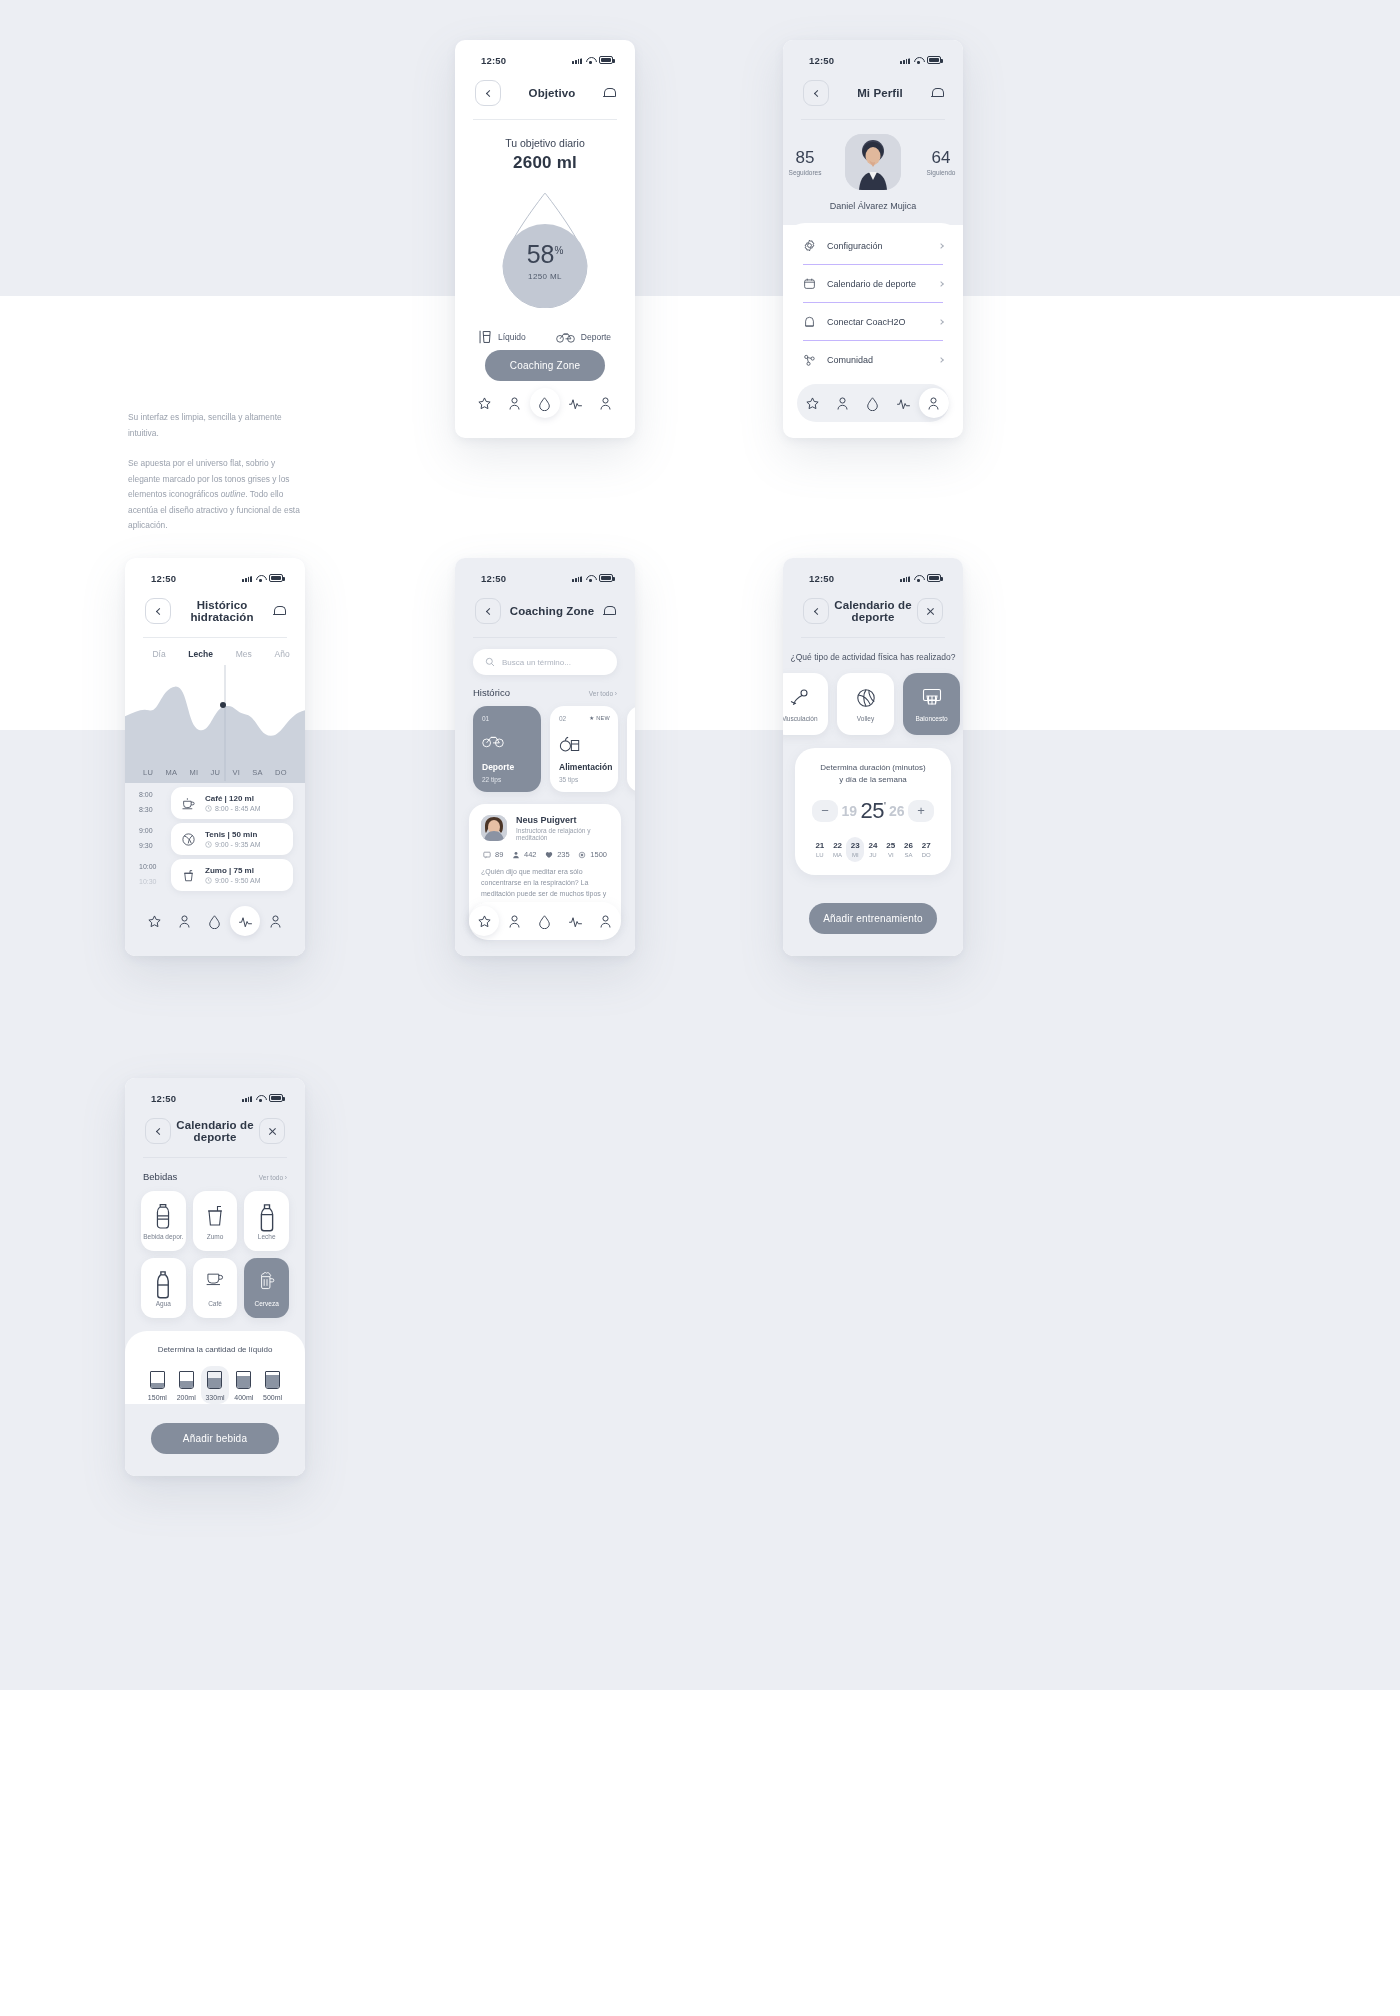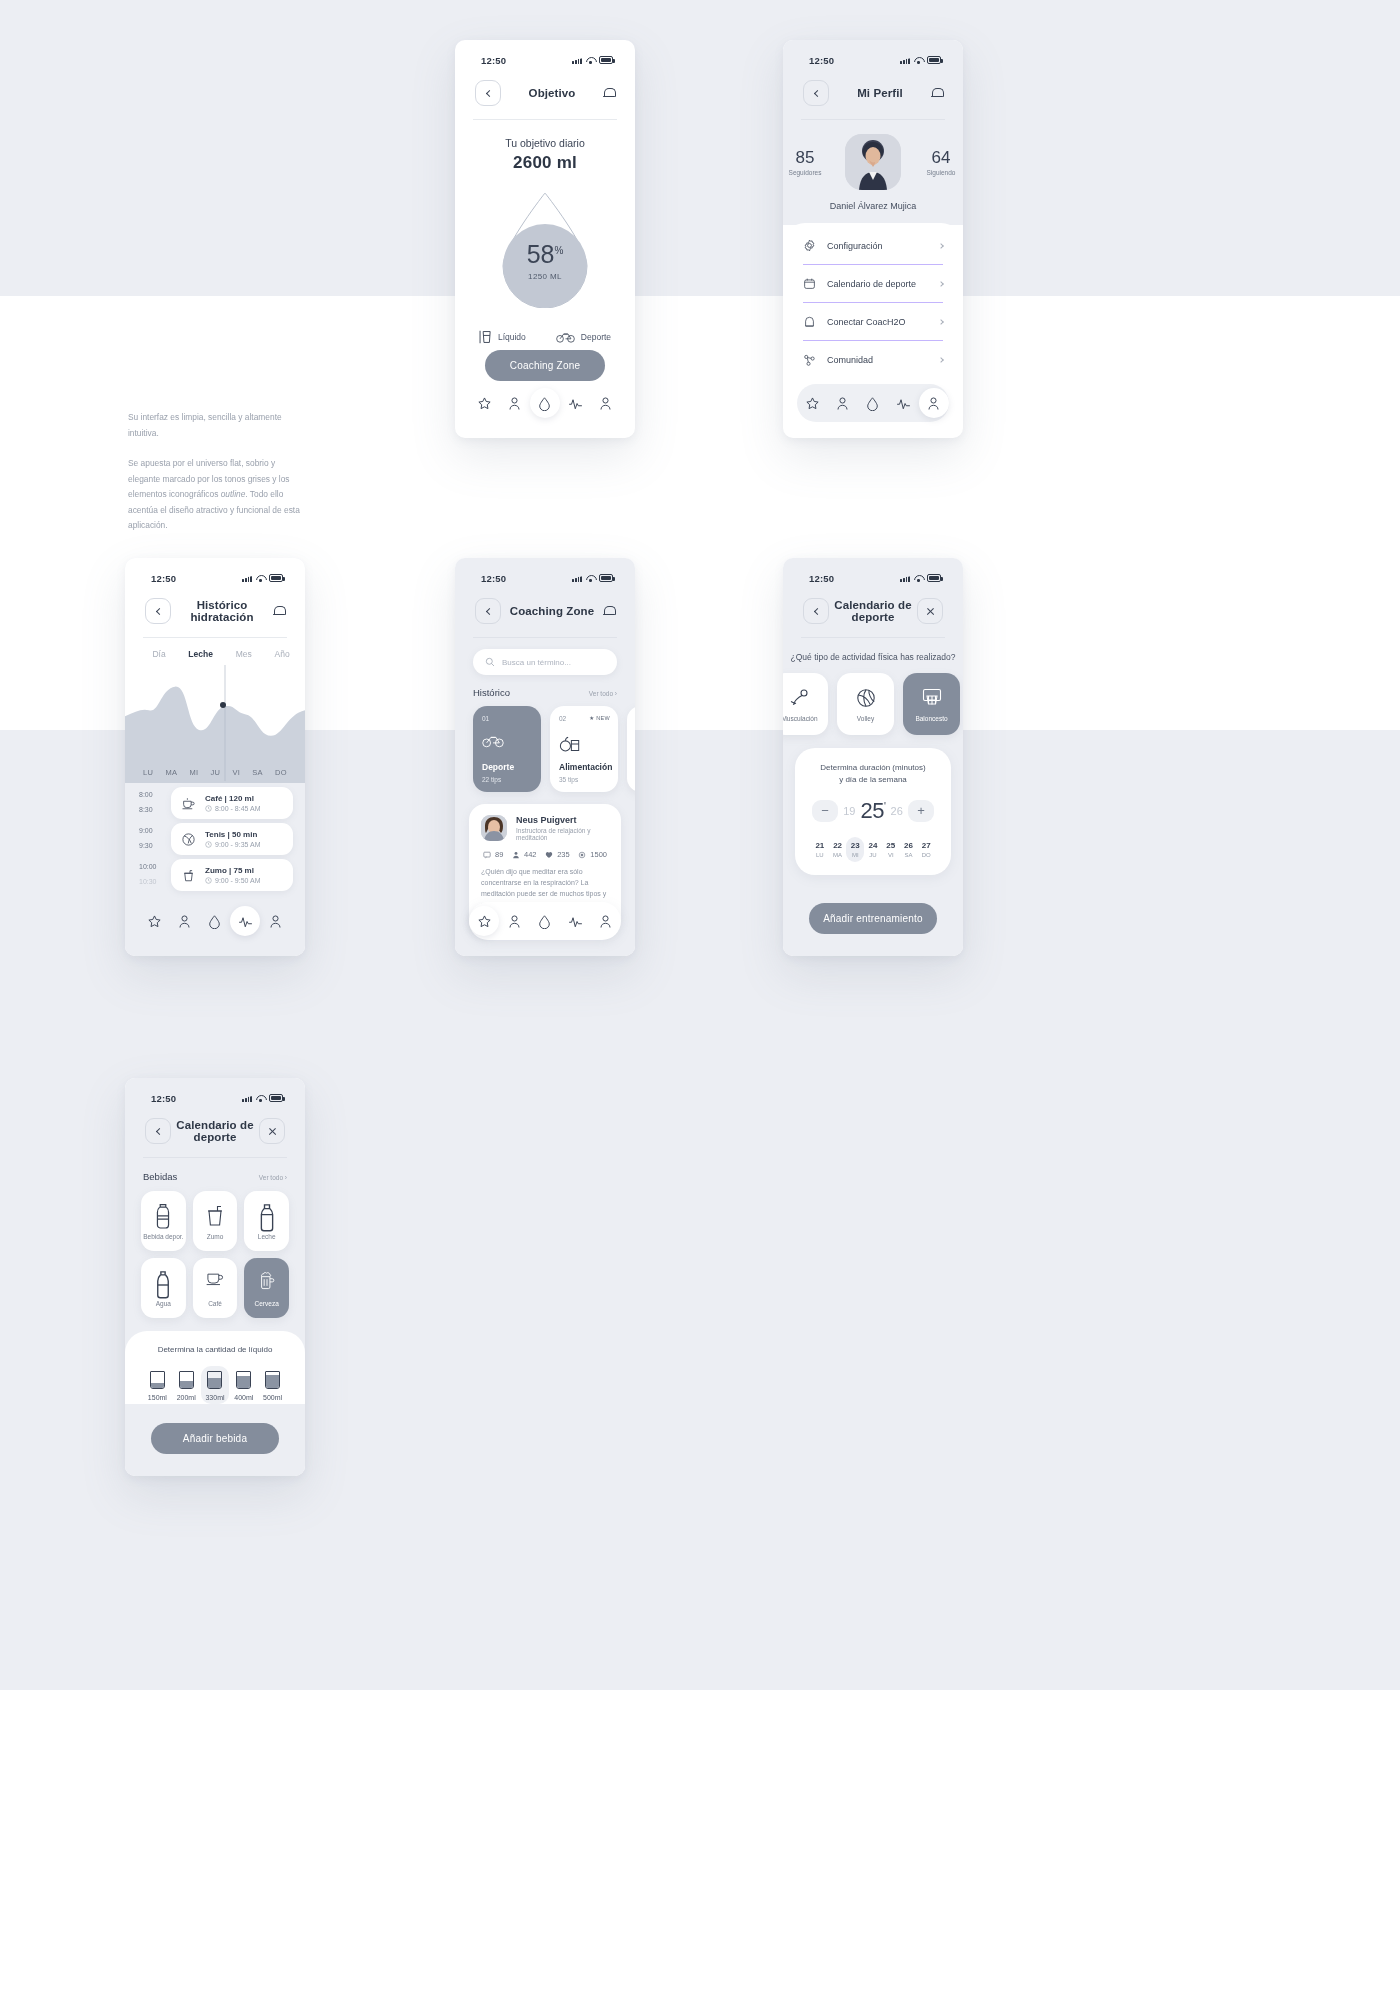--- a/index.html
+++ b/index.html
@@ -161,21 +161,21 @@
   .act .aico{width:22px;height:21px;color:#3a4354;}
   .act.sel .aico{color:#fff;}
   .act .an{font-size:6.5px;color:#6e7684;}
   .act.sel .an{color:#fff;}
   .dur-card { background:#fff;border-radius:20px;margin:13px 12px 0 12px;padding:14px 14px 13px 14px;
     box-shadow:0 3px 12px rgba(120,130,150,.10);}
   .dur-t { text-align:center;font-size:8px;color:#4c5566;line-height:1.55;}
   .stepper { display:flex;align-items:center;justify-content:space-between;margin-top:11px;padding:0 3px;}
   .sbtn { width:26px;height:22px;border-radius:9px;background:#eef0f4;display:flex;align-items:center;justify-content:center;
     font-size:13px;color:#6f7888;line-height:1;}
-  .sghost { font-size:11px;color:#c3c8d1;font-weight:400;}
+  .sghost { font-size:14px;color:#c3c8d1;font-weight:700;}
   .smain { font-size:22px;font-weight:300;color:#394254;letter-spacing:-.5px;}
   .smain sup{font-size:10px;}
   .dates { display:flex;justify-content:space-between;margin-top:13px;padding:0 2px;}
   .date { width:19px;text-align:center;padding:4px 0;border-radius:10px;}
   .date.sel { background:#eceef3;}
   .date .d1{font-size:8px;font-weight:bold;color:#394254;}
   .date .d2{font-size:6px;color:#98a0ad;margin-top:2px;}
 
   
   .bev-grid { display:grid;grid-template-columns:repeat(3,1fr);gap:7px;margin:9px 16px 0 16px;}

